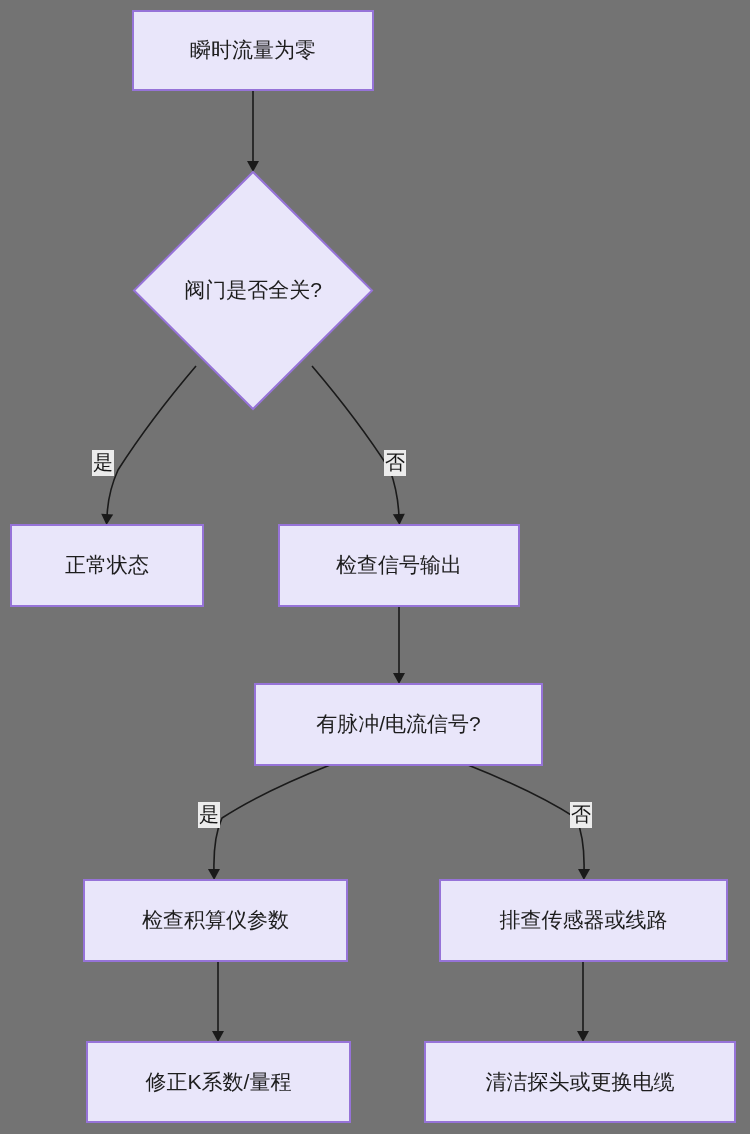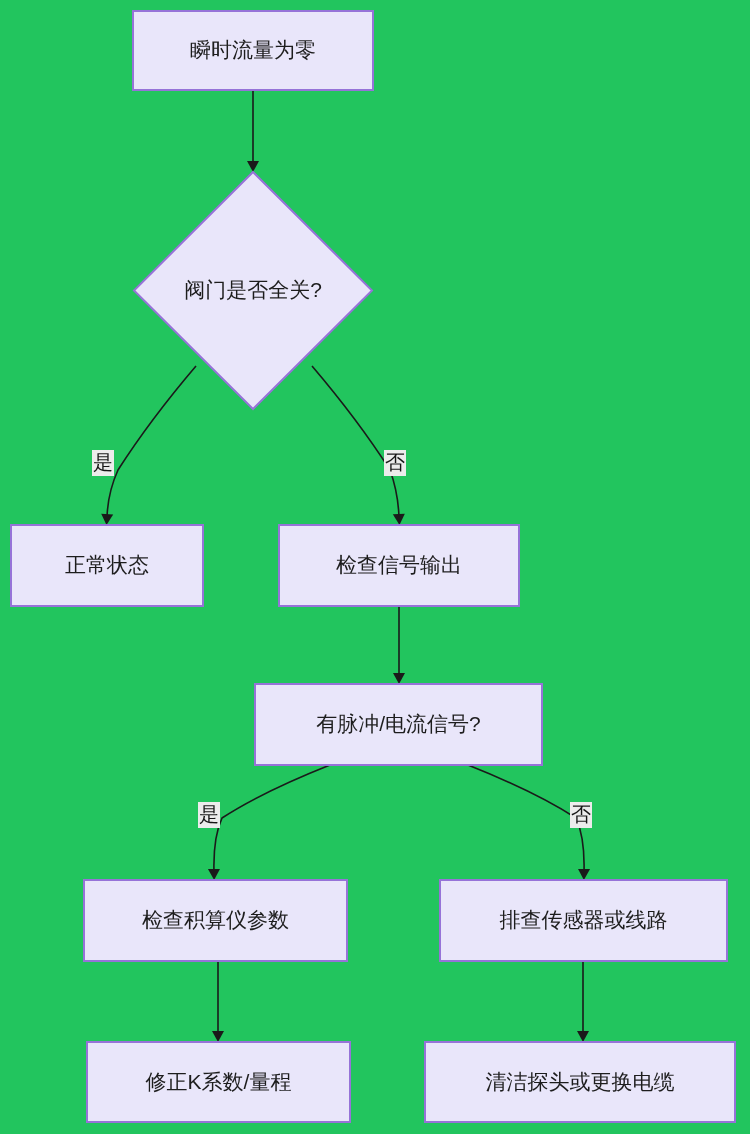--- a/index.html
+++ b/index.html
@@ -10,21 +10,21 @@
   body {
     width: 750px;
     height: 1134px;
     font-family: "Liberation Sans", "DejaVu Sans", sans-serif;
     overflow: hidden;
   }
   #flowchart-root {
     position: relative;
     width: 750px;
     height: 1134px;
-    background: #22c55e;
+    background: #737373;
   }
   svg.diagram {
     display: block;
     width: 750px;
     height: 1134px;
   }
   .node-shape {
     fill: #e9e6fa;
     stroke: #9673d8;
     stroke-width: 2;

